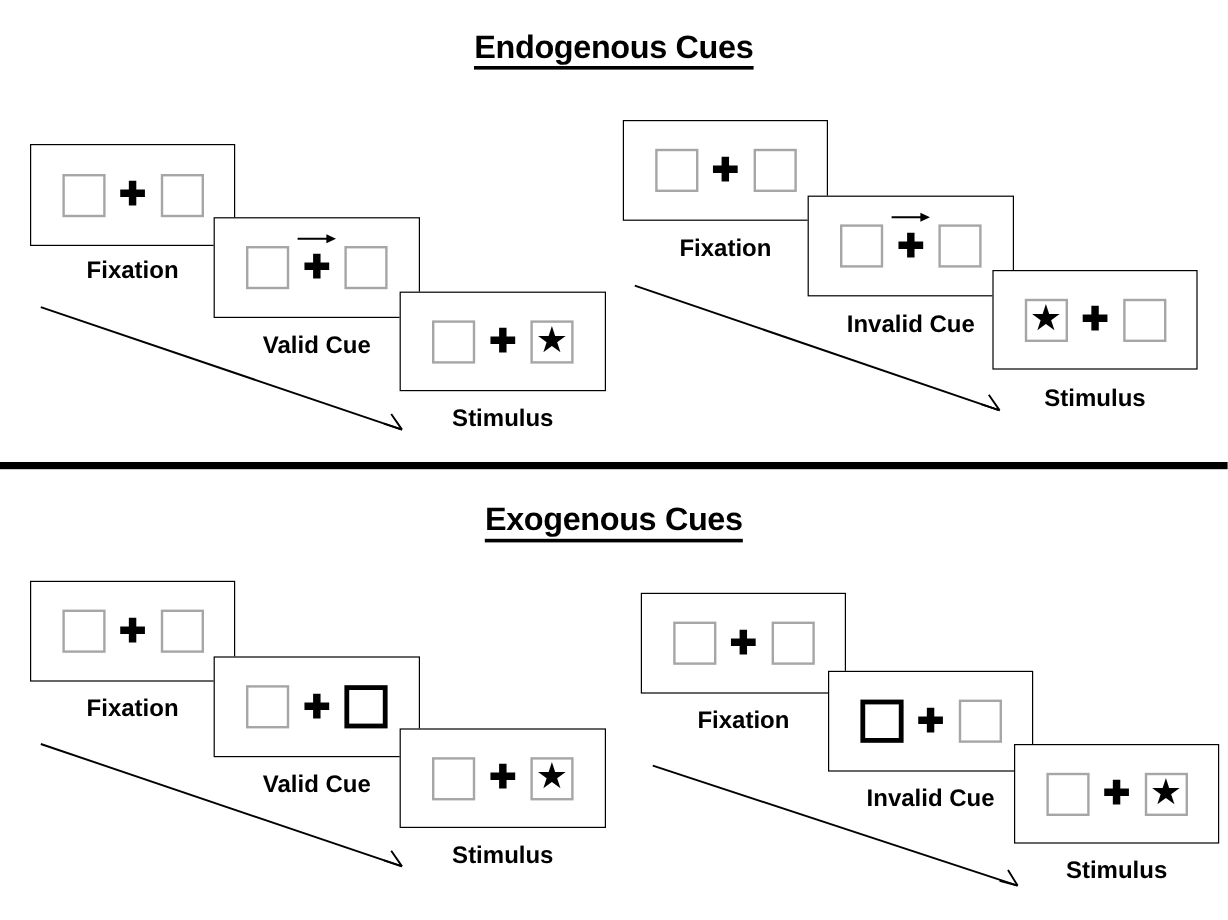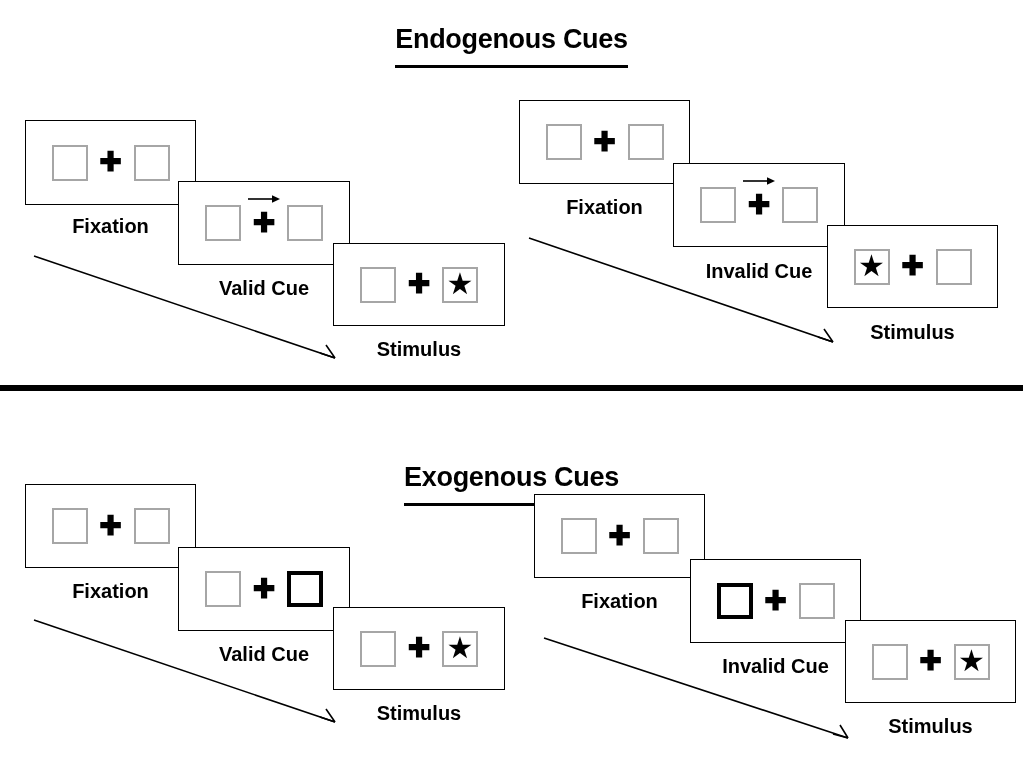--- a/index.html
+++ b/index.html
@@ -19,21 +19,21 @@
     position: absolute;
     width: 1023px;
     text-align: center;
     font-size: 27px;
     font-weight: bold;
     letter-spacing: -0.3px;
     color: #000000;
   }
   .section-title span {
     border-bottom: 3px solid #000000;
-    padding-bottom: 10px;
+    padding-bottom: 0;
     display: inline-block;
   }
   .divider {
     position: absolute;
     left: 0;
     width: 1023px;
     height: 6px;
     background: #000000;
   }
   
@@ -190,21 +190,21 @@
       <span class="star">★</span>
     </div>
     <div class="fixcross">✚</div>
     <div class="ph-box"></div>
   </div>
 </div>
 <div class="panel-label" style="left:827px; top:321px; width:171px;">Stimulus</div>
 
 <div class="divider" style="top:385px;"></div>
 
-<div class="section-title" style="top:418px;margin-top:44px;">
+<div class="section-title" style="top:418px;">
   <span>Exogenous Cues</span>
 </div>
 
 <svg class="flow-arrow" style="left:20px; top:612px;" width="340" height="125">
   <line x1="14" y1="8" x2="315" y2="110" stroke="#000000" stroke-width="1.6"></line>
   <path d="M 315 110 L 300 105 M 315 110 L 306 97" stroke="#000000" stroke-width="1.6" fill="none"></path>
 </svg>
 
 <div class="panel" style="left:25px; top:484px; width:171px; height:84px;">
   <div class="panel-inner">

